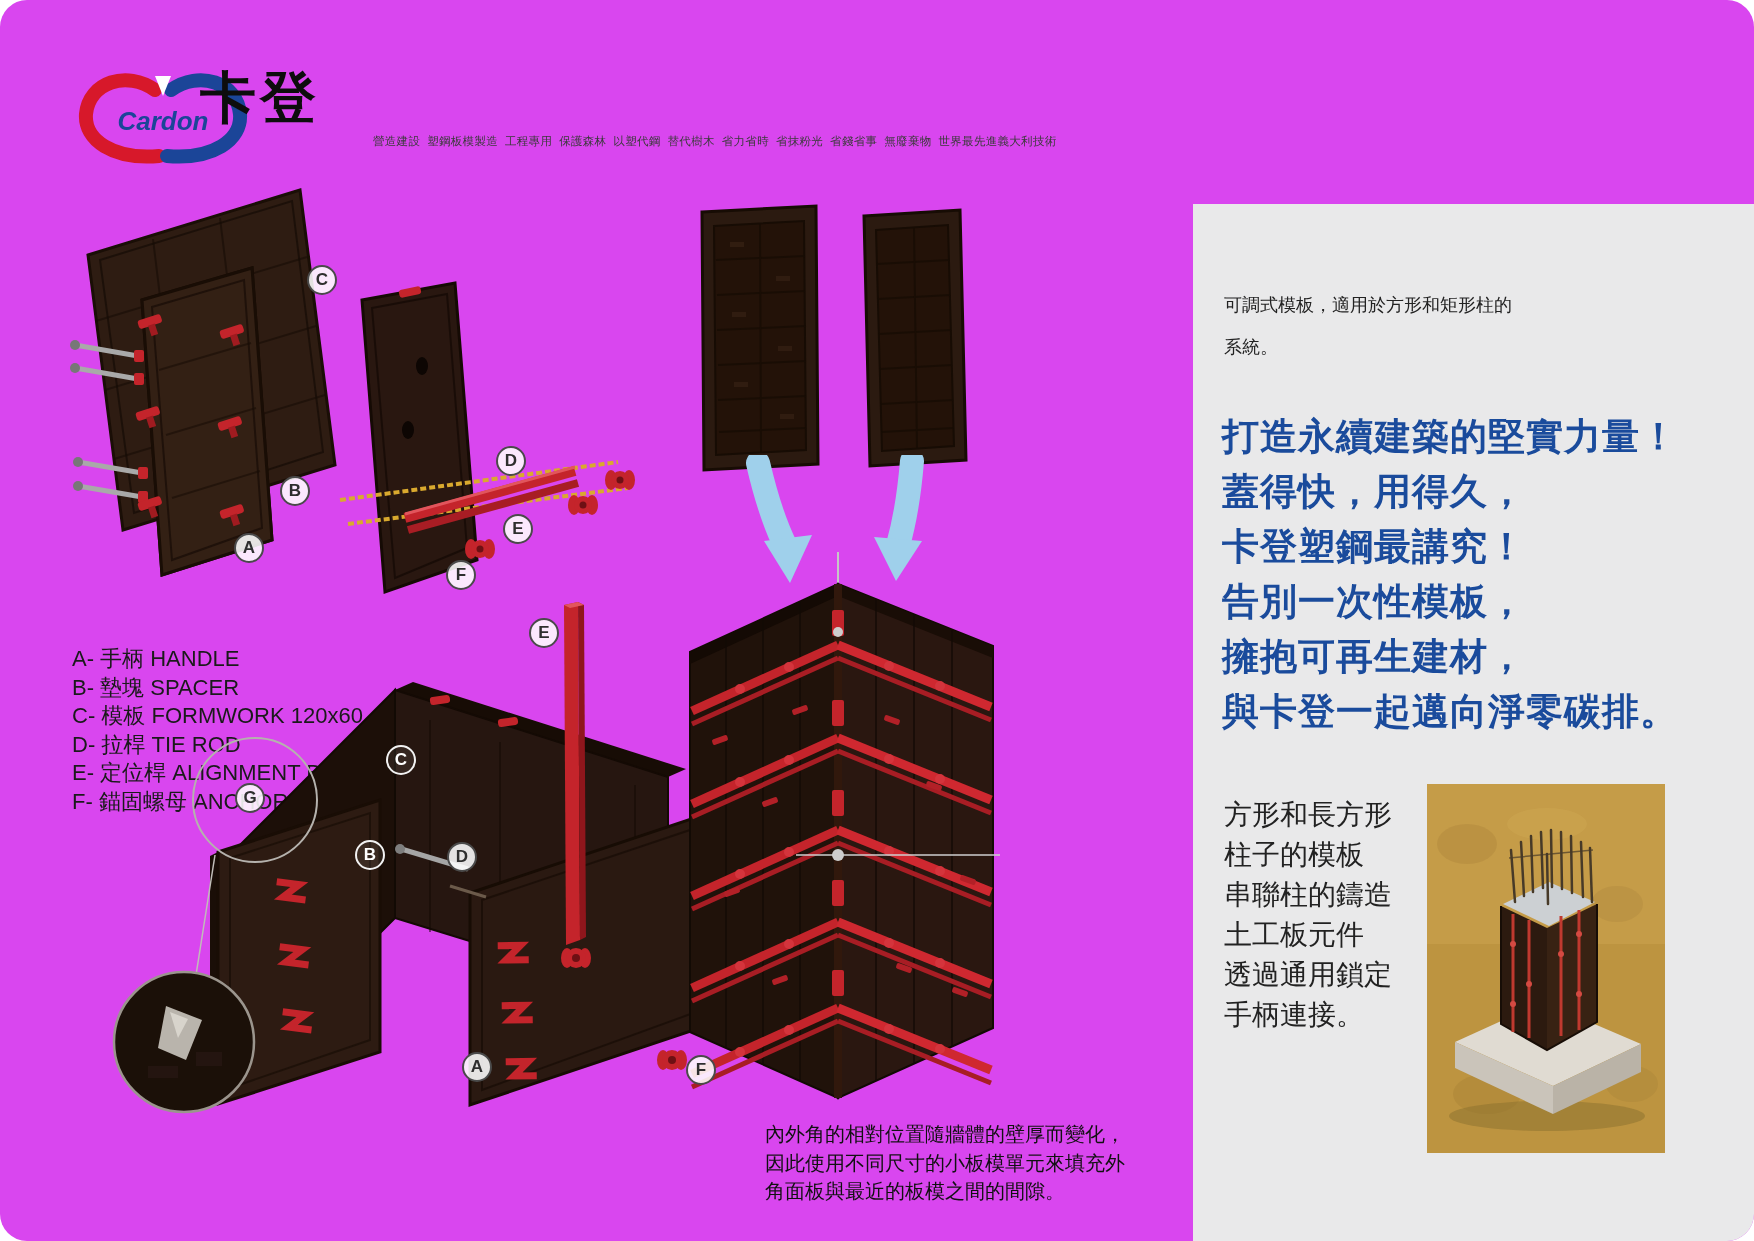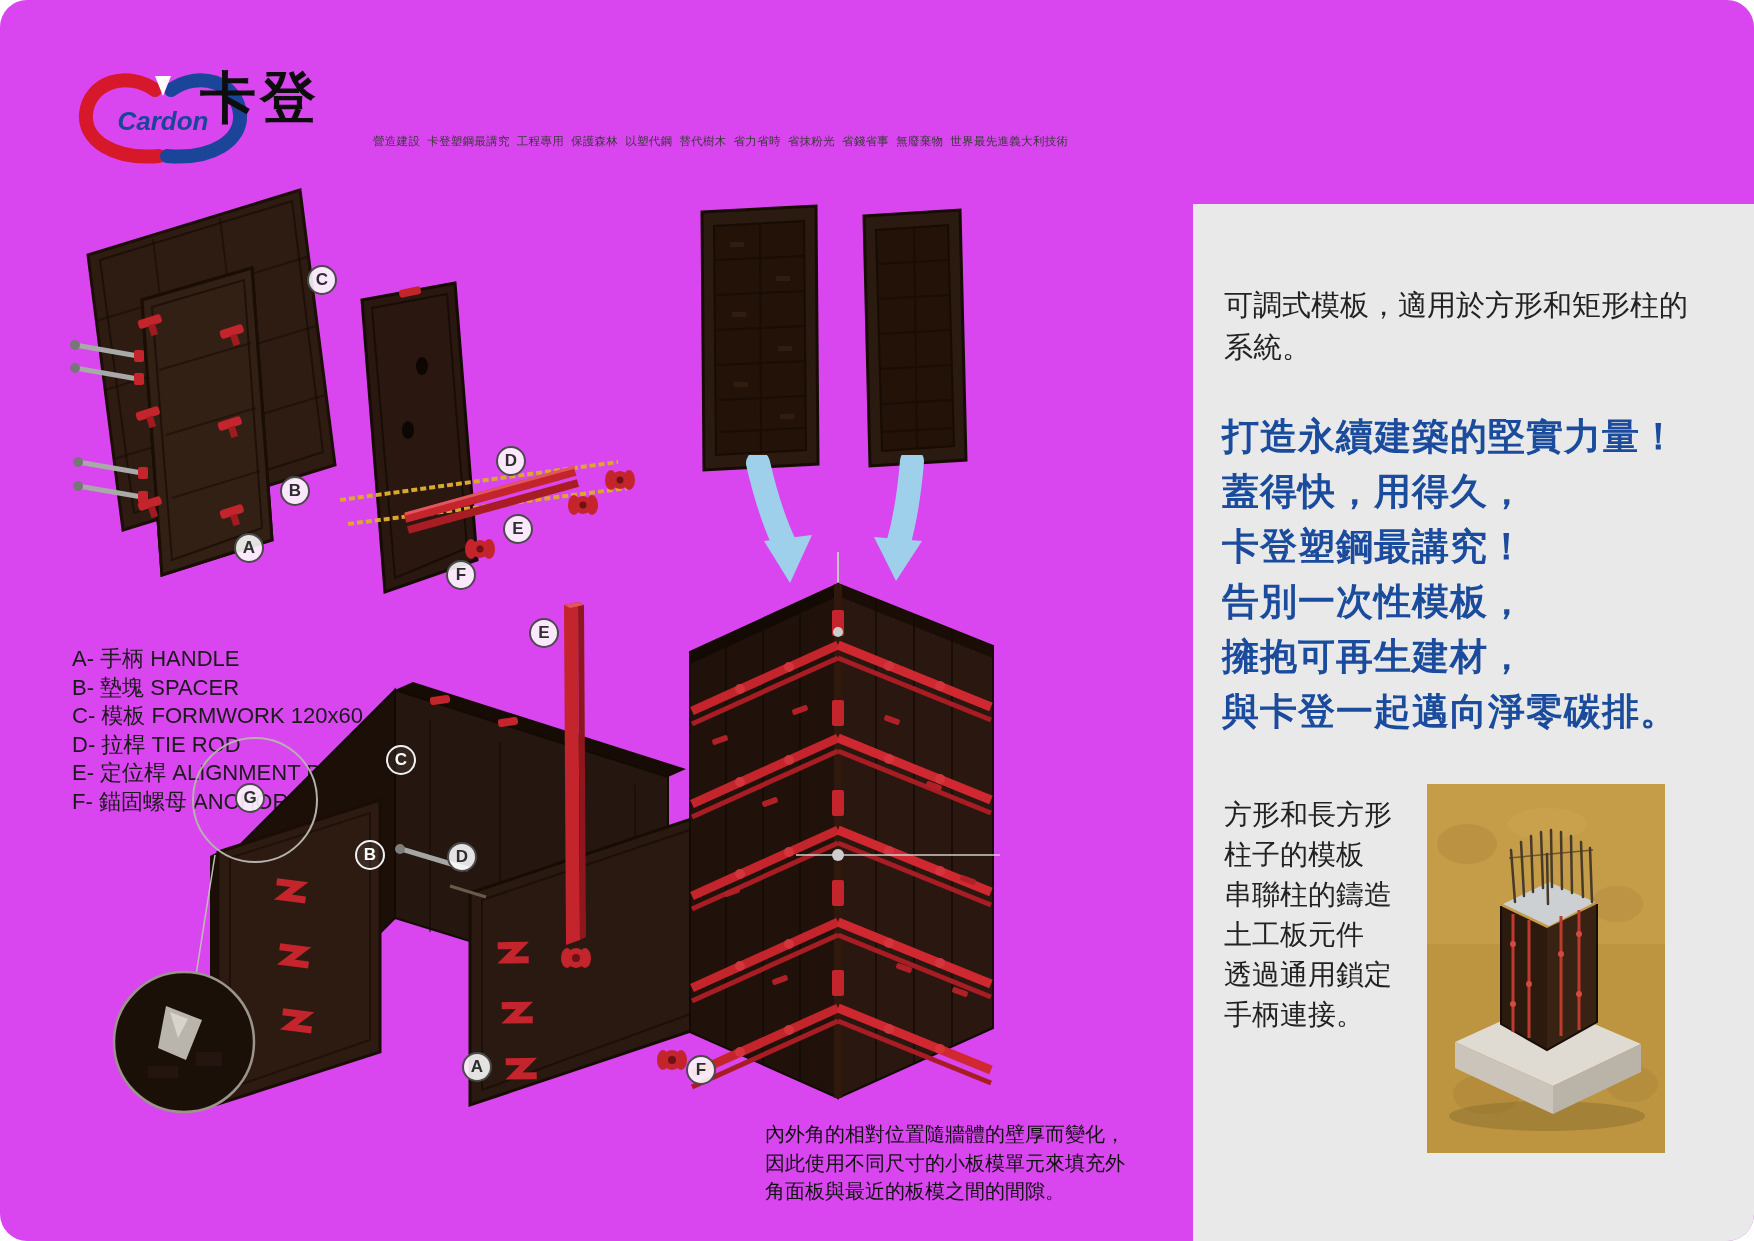--- a/index.html
+++ b/index.html
@@ -9,21 +9,21 @@
   .nowrap{white-space:nowrap;}
   
   .brand-cn{font-size:56px;font-weight:700;color:#0d0d0d;letter-spacing:4px;line-height:1;}
   .tagline{font-size:11.5px;color:#3a3a3a;white-space:pre;letter-spacing:0.3px;}
   
   .legend-line{font-size:22px;line-height:28.5px;color:#1a1a1a;}
   .caption-line{font-size:20px;line-height:28.5px;color:#111;}
   
   .gray-panel{background:#e9e9ea;}
   .rp-heading{font-size:34px;font-weight:800;color:#164a9e;letter-spacing:2px;}
-  .rp-intro-line{font-size:29px;line-height:42px;color:#222;}
+  .rp-intro-line{font-size:18px;line-height:42px;color:#222;}
   .rp-slogan-line{font-size:37px;line-height:55px;font-weight:900;color:#1a4b9c;letter-spacing:1px;}
   .rp-side-line{font-size:28px;line-height:40px;color:#222;}
   
   .lbl{width:30px;height:30px;border:2px solid #4a4a4a;border-radius:50%;
        background:rgba(255,255,255,0.88);color:#2e2e2e;font-size:17px;font-weight:700;
        display:flex;align-items:center;justify-content:center;box-sizing:border-box;}
   .lbl.light{border-color:#f2f2f2;color:#ffffff;background:rgba(255,255,255,0.07);}
   svg{display:block;}
 </style>
 </head>
@@ -33,21 +33,21 @@
 
   <div class="abs" style="left:75px;top:72px;width:175px;height:95px;">
     <svg width="175" height="95" viewBox="0 0 175 95">
       <path d="M80,18 C52,-2 14,10 11,42 C9,68 38,88 84,84" fill="none" stroke="#d7182a" stroke-width="14" stroke-linecap="round"></path>
       <path d="M96,18 C124,-2 162,10 165,42 C167,68 138,88 92,84" fill="none" stroke="#1b4598" stroke-width="14" stroke-linecap="round"></path>
       <polygon points="80,4 96,4 88,24" fill="#ffffff"></polygon>
       <text x="88" y="58" text-anchor="middle" font-size="26" font-style="italic" font-weight="bold" fill="#1b4598" font-family="Liberation Sans, sans-serif">Cardon</text>
     </svg>
   </div>
   <div class="abs brand-cn" style="left:200px;top:70px;">卡登</div>
-  <div class="abs tagline" style="left:373px;top:134px;">營造建設  卡登塑鋼最講究  工程專用  保護森林  以塑代鋼  替代樹木  省力省時  省抹粉光  省錢省事  無廢棄物  世界最先進義大利技術</div>
+  <div class="abs tagline" style="left:373px;top:134px;">營造建設  塑鋼板模製造  工程專用  保護森林  以塑代鋼  替代樹木  省力省時  省抹粉光  省錢省事  無廢棄物  世界最先進義大利技術</div>
 
   <div class="abs" style="left:60px;top:180px;width:620px;height:430px;">
     <svg width="620" height="430" viewBox="0 0 620 430">
 
       <polygon points="28,75 240,10 275,285 63,350" fill="#2e1c12" stroke="#1a0e06" stroke-width="3"></polygon>
       <polygon points="40,80 232,21 263,272 74,333" fill="none" stroke="#150b05" stroke-width="2" opacity="0.7"></polygon>
       <line x1="96,0" y1="0" x2="0" y2="0" stroke="none"></line>
       <line x1="93" y1="59" x2="126" y2="330" stroke="#150b05" stroke-width="2" opacity="0.55"></line>
       <line x1="160" y1="38" x2="193" y2="309" stroke="#150b05" stroke-width="2" opacity="0.55"></line>
       <line x1="36,0" y1="0" x2="0" y2="0" stroke="none"></line>

